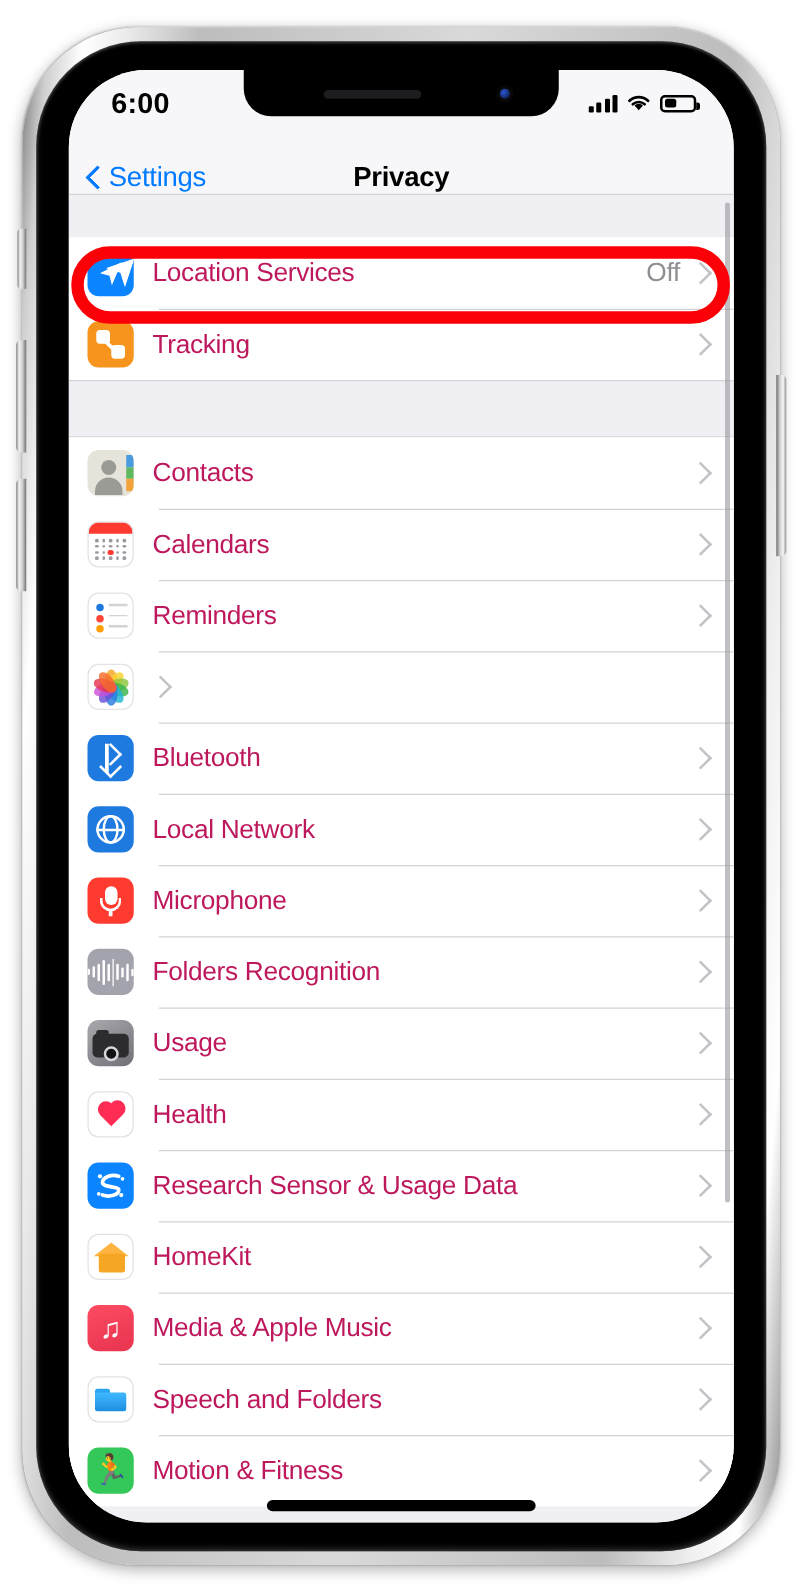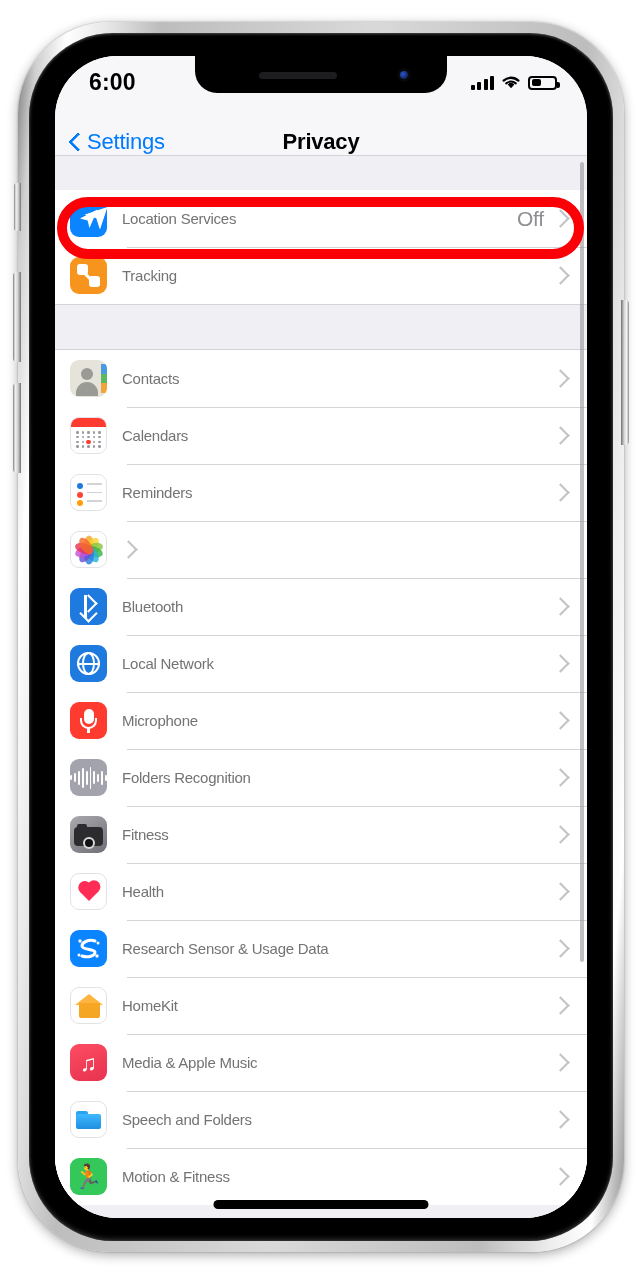--- a/index.html
+++ b/index.html
@@ -249,22 +249,22 @@
   }
   .row-icon {
     width: 37px; height: 37px;
     border-radius: 9px;
     flex: 0 0 37px;
     margin-right: 15px;
     position: relative;
     overflow: hidden;
   }
   .row-label {
-    font-size: 15px;
-    color: #737373;
+    font-size: 21px;
+    color: #be185d;
     letter-spacing: -0.25px;
     flex: 1 1 auto;
     white-space: nowrap;
   }
   .row-value {
     font-size: 21px;
     color: #8e8e93;
     margin-right: 10px;
     letter-spacing: -0.2px;
   }
@@ -700,21 +700,21 @@
             </div>
             <div class="row-label">Folders Recognition</div>
             <span class="chev"></span>
           </div>
           <div class="row">
             <div class="row-icon ic-camera">
               <span class="bump"></span>
               <span class="body"></span>
               <span class="lens"></span>
             </div>
-            <div class="row-label">Fitness</div>
+            <div class="row-label">Usage</div>
             <span class="chev"></span>
           </div>
           <div class="row">
             <div class="row-icon ic-health">
               <span class="heart"></span>
             </div>
             <div class="row-label">Health</div>
             <span class="chev"></span>
           </div>
           <div class="row">

